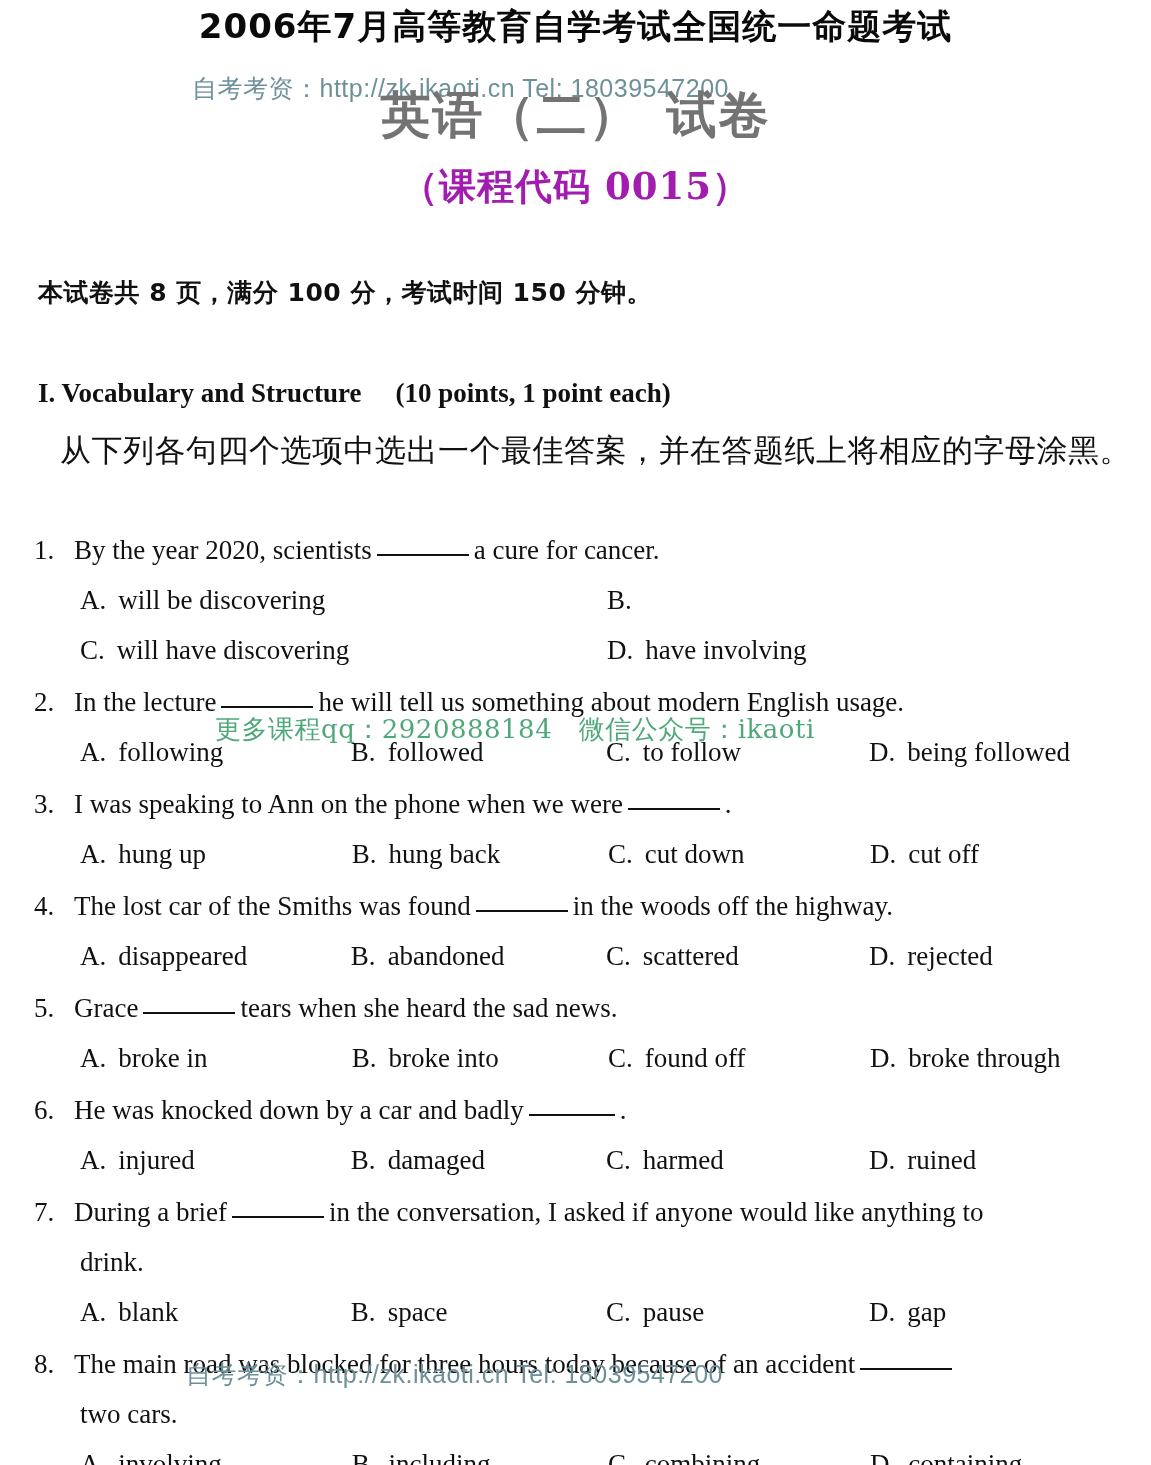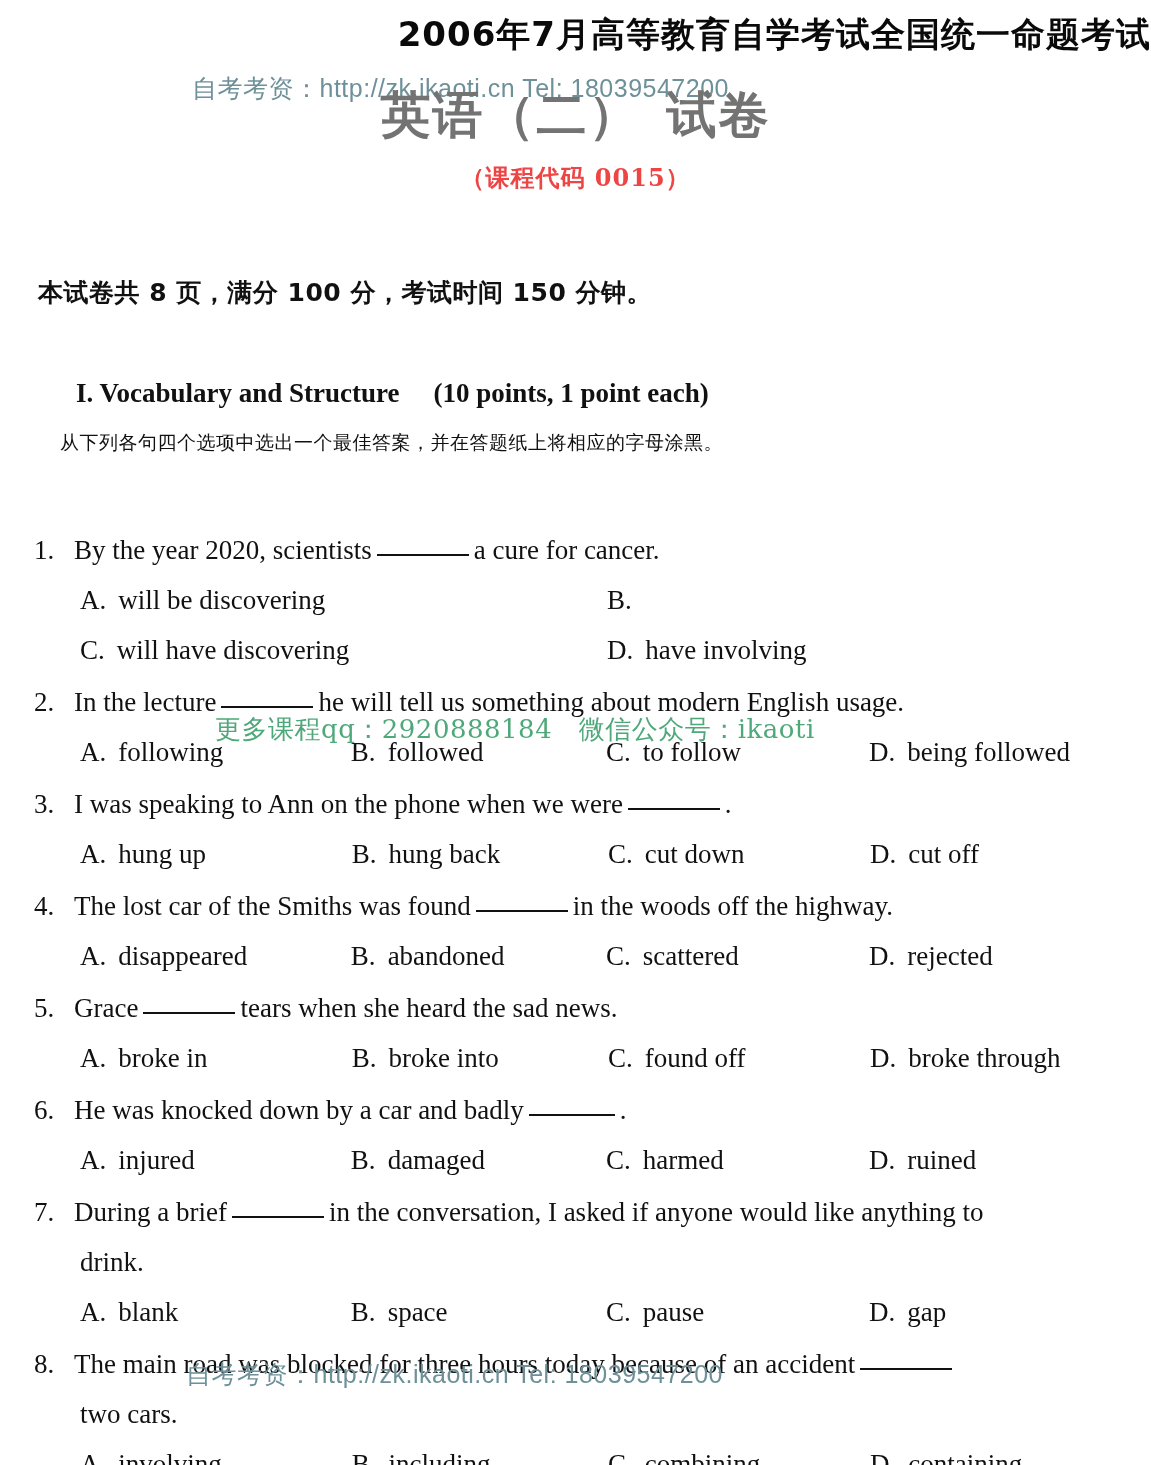--- a/index.html
+++ b/index.html
@@ -15,24 +15,24 @@
     position: relative;
     width: 1151px;
     height: 1465px;
     overflow: hidden;
     background: #ffffff;
   }
 
   
   .doc-title {
     position: absolute;
-    top: 12px;
+    top: 4px;
     left: 0;
     width: 100%;
-    text-align: right;
+    text-align: center;
     font-family: "DejaVu Sans", "Liberation Sans", sans-serif;
     font-weight: bold;
     font-size: 34px;
     letter-spacing: 1px;
     color: #0a0a0a;
   }
   .paper-title {
     position: absolute;
     top: 82px;
     left: 0;
@@ -49,23 +49,23 @@
     width: 26px;
   }
   .course-code {
     position: absolute;
     top: 162px;
     left: 0;
     width: 100%;
     text-align: center;
     font-family: "DejaVu Serif", "Liberation Serif", serif;
     font-weight: bold;
-    font-size: 24px;
+    font-size: 37px;
     letter-spacing: 1px;
-    color: #ef4444;
+    color: #a21caf;
   }
 
   
   .wm {
     position: absolute;
     white-space: nowrap;
     pointer-events: none;
     font-family: Liberation Sans, sans-serif;
     font-size: 25px;
     letter-spacing: 0.5px;
@@ -99,31 +99,30 @@
     letter-spacing: 0.5px;
     text-align: right;
   }
   .section-head {
     position: absolute;
     top: 378px;
     left: 38px;
     font-weight: bold;
     font-size: 27px;
     white-space: nowrap;
-    margin-left: 38px;
   }
   .section-head .pts {
     margin-left: 34px;
   }
   .section-instr {
     position: absolute;
     top: 430px;
     left: 60px;
     font-family: "DejaVu Serif", "Liberation Serif", serif;
-    font-size: 19px;
+    font-size: 31px;
     letter-spacing: 0.5px;
   }
 
   
   .q-list {
     position: absolute;
     top: 525px;
     left: 34px;
     width: 1100px;
   }

